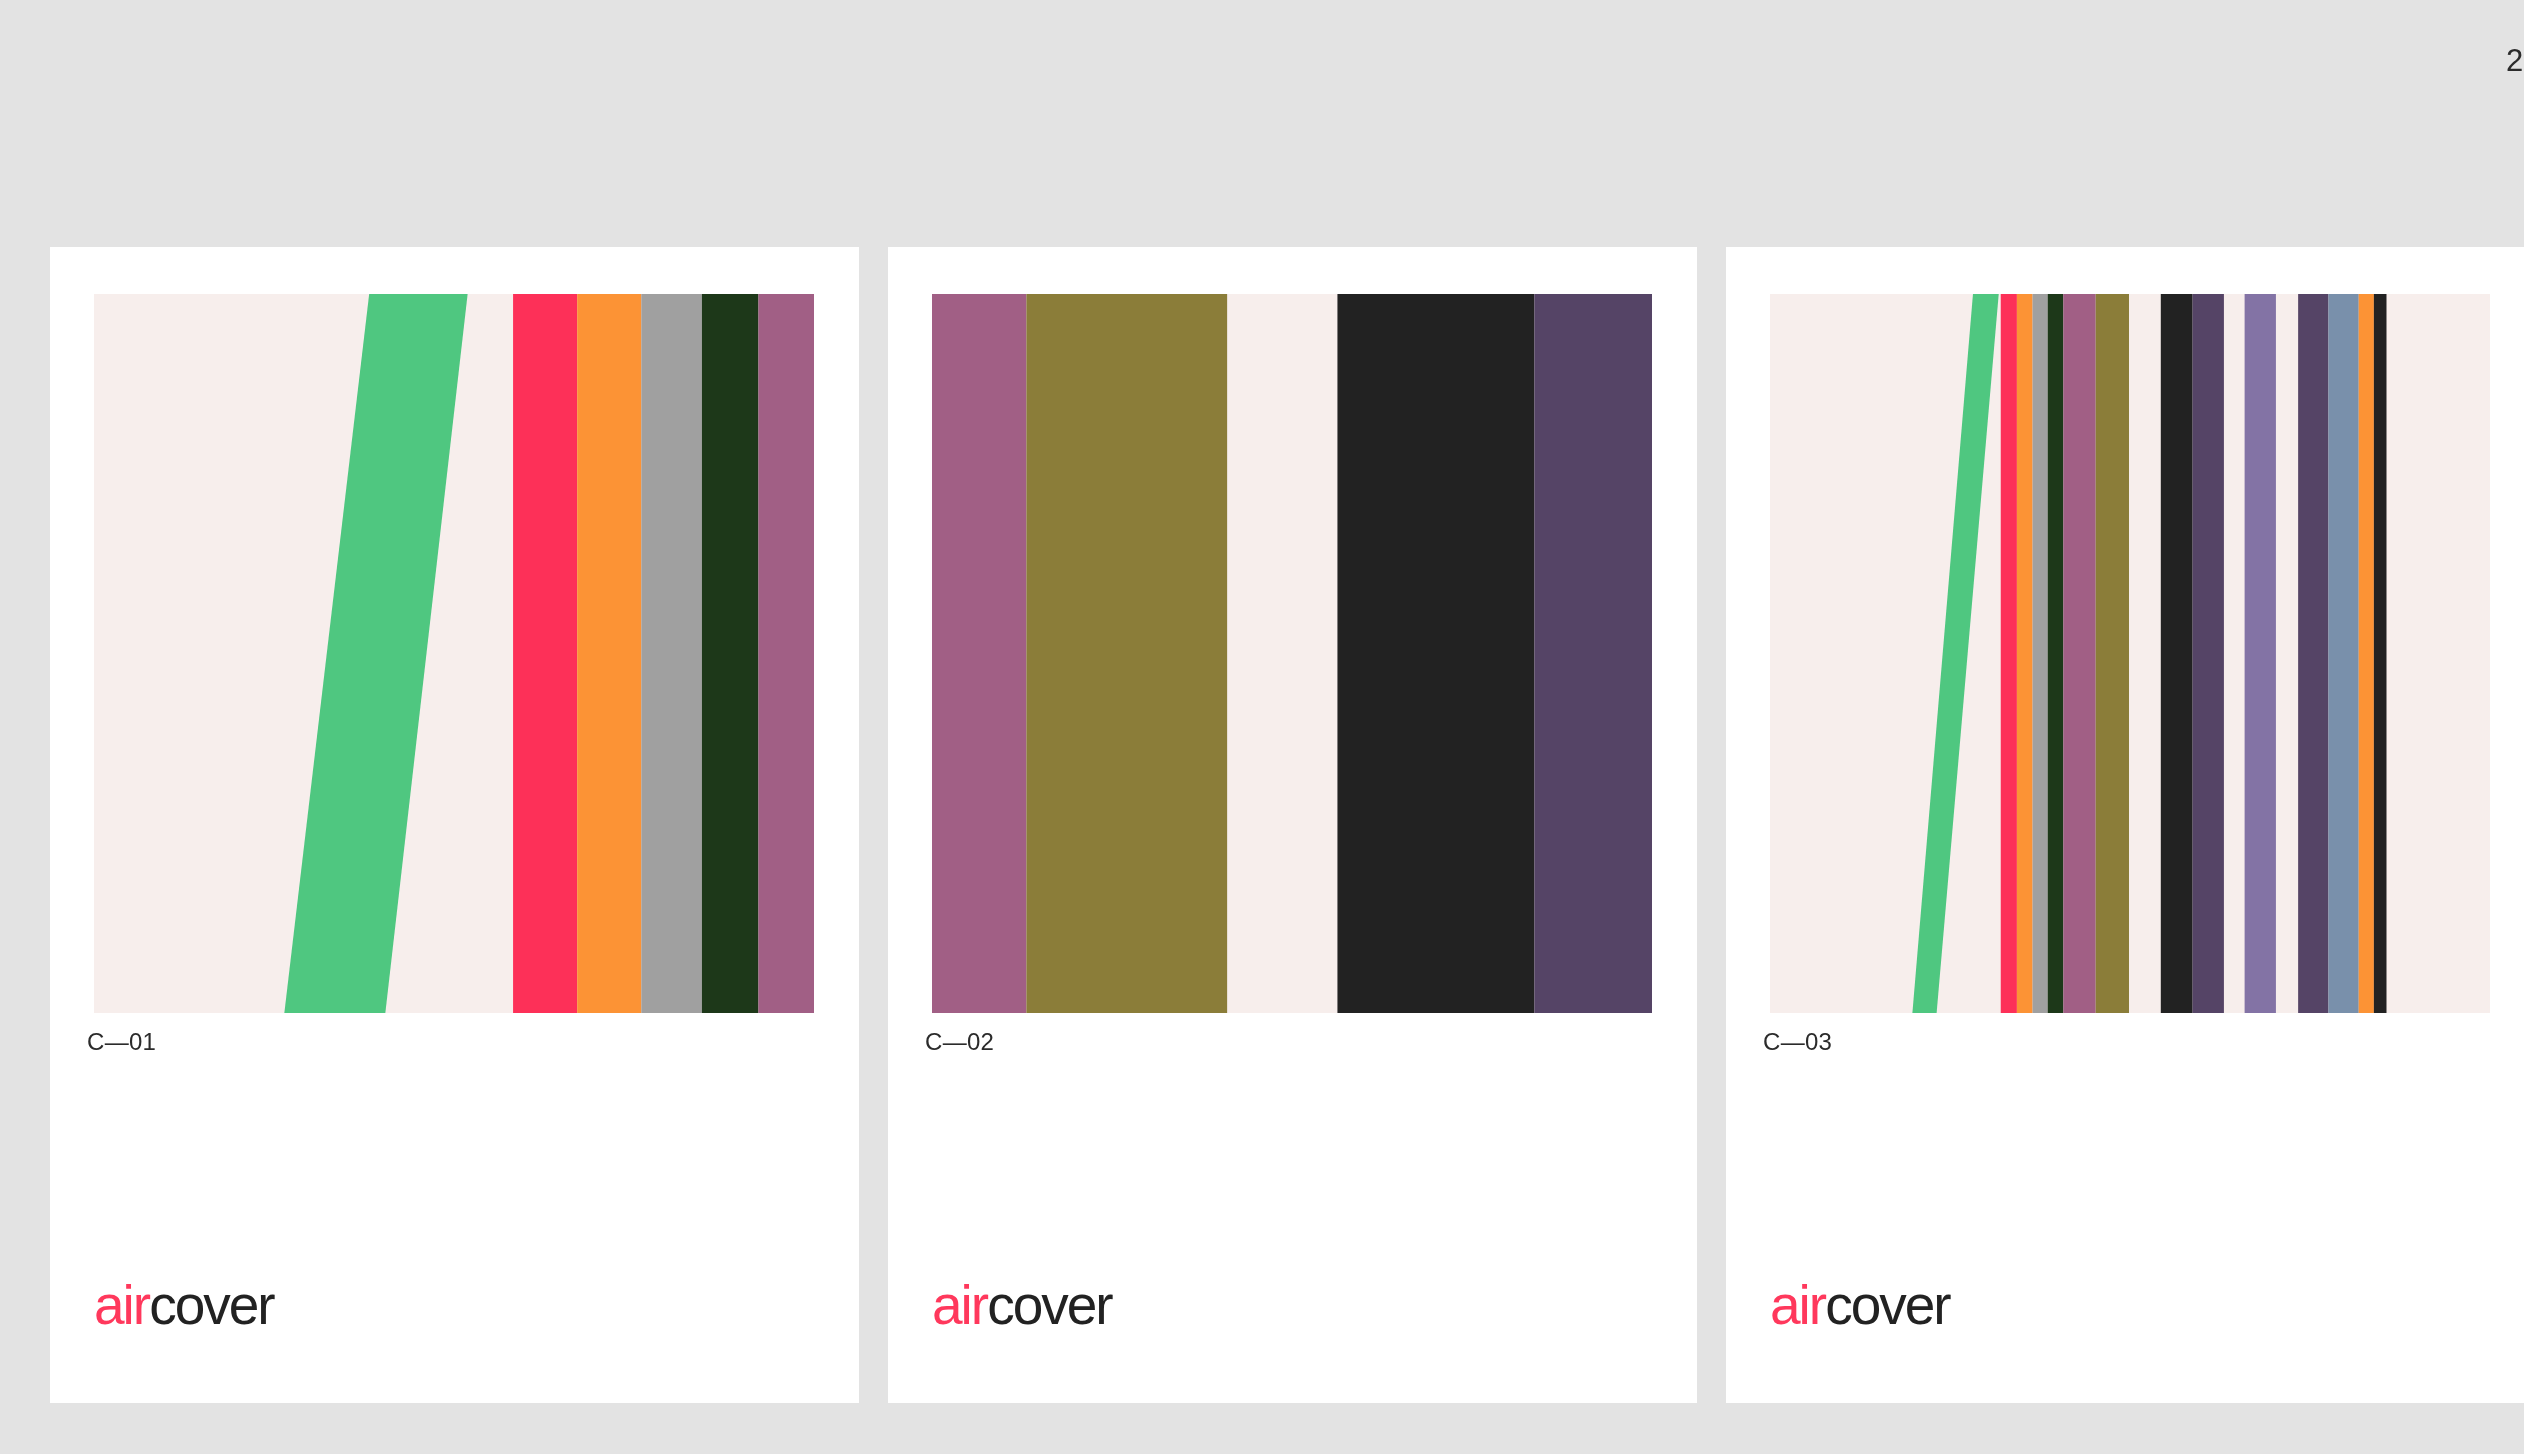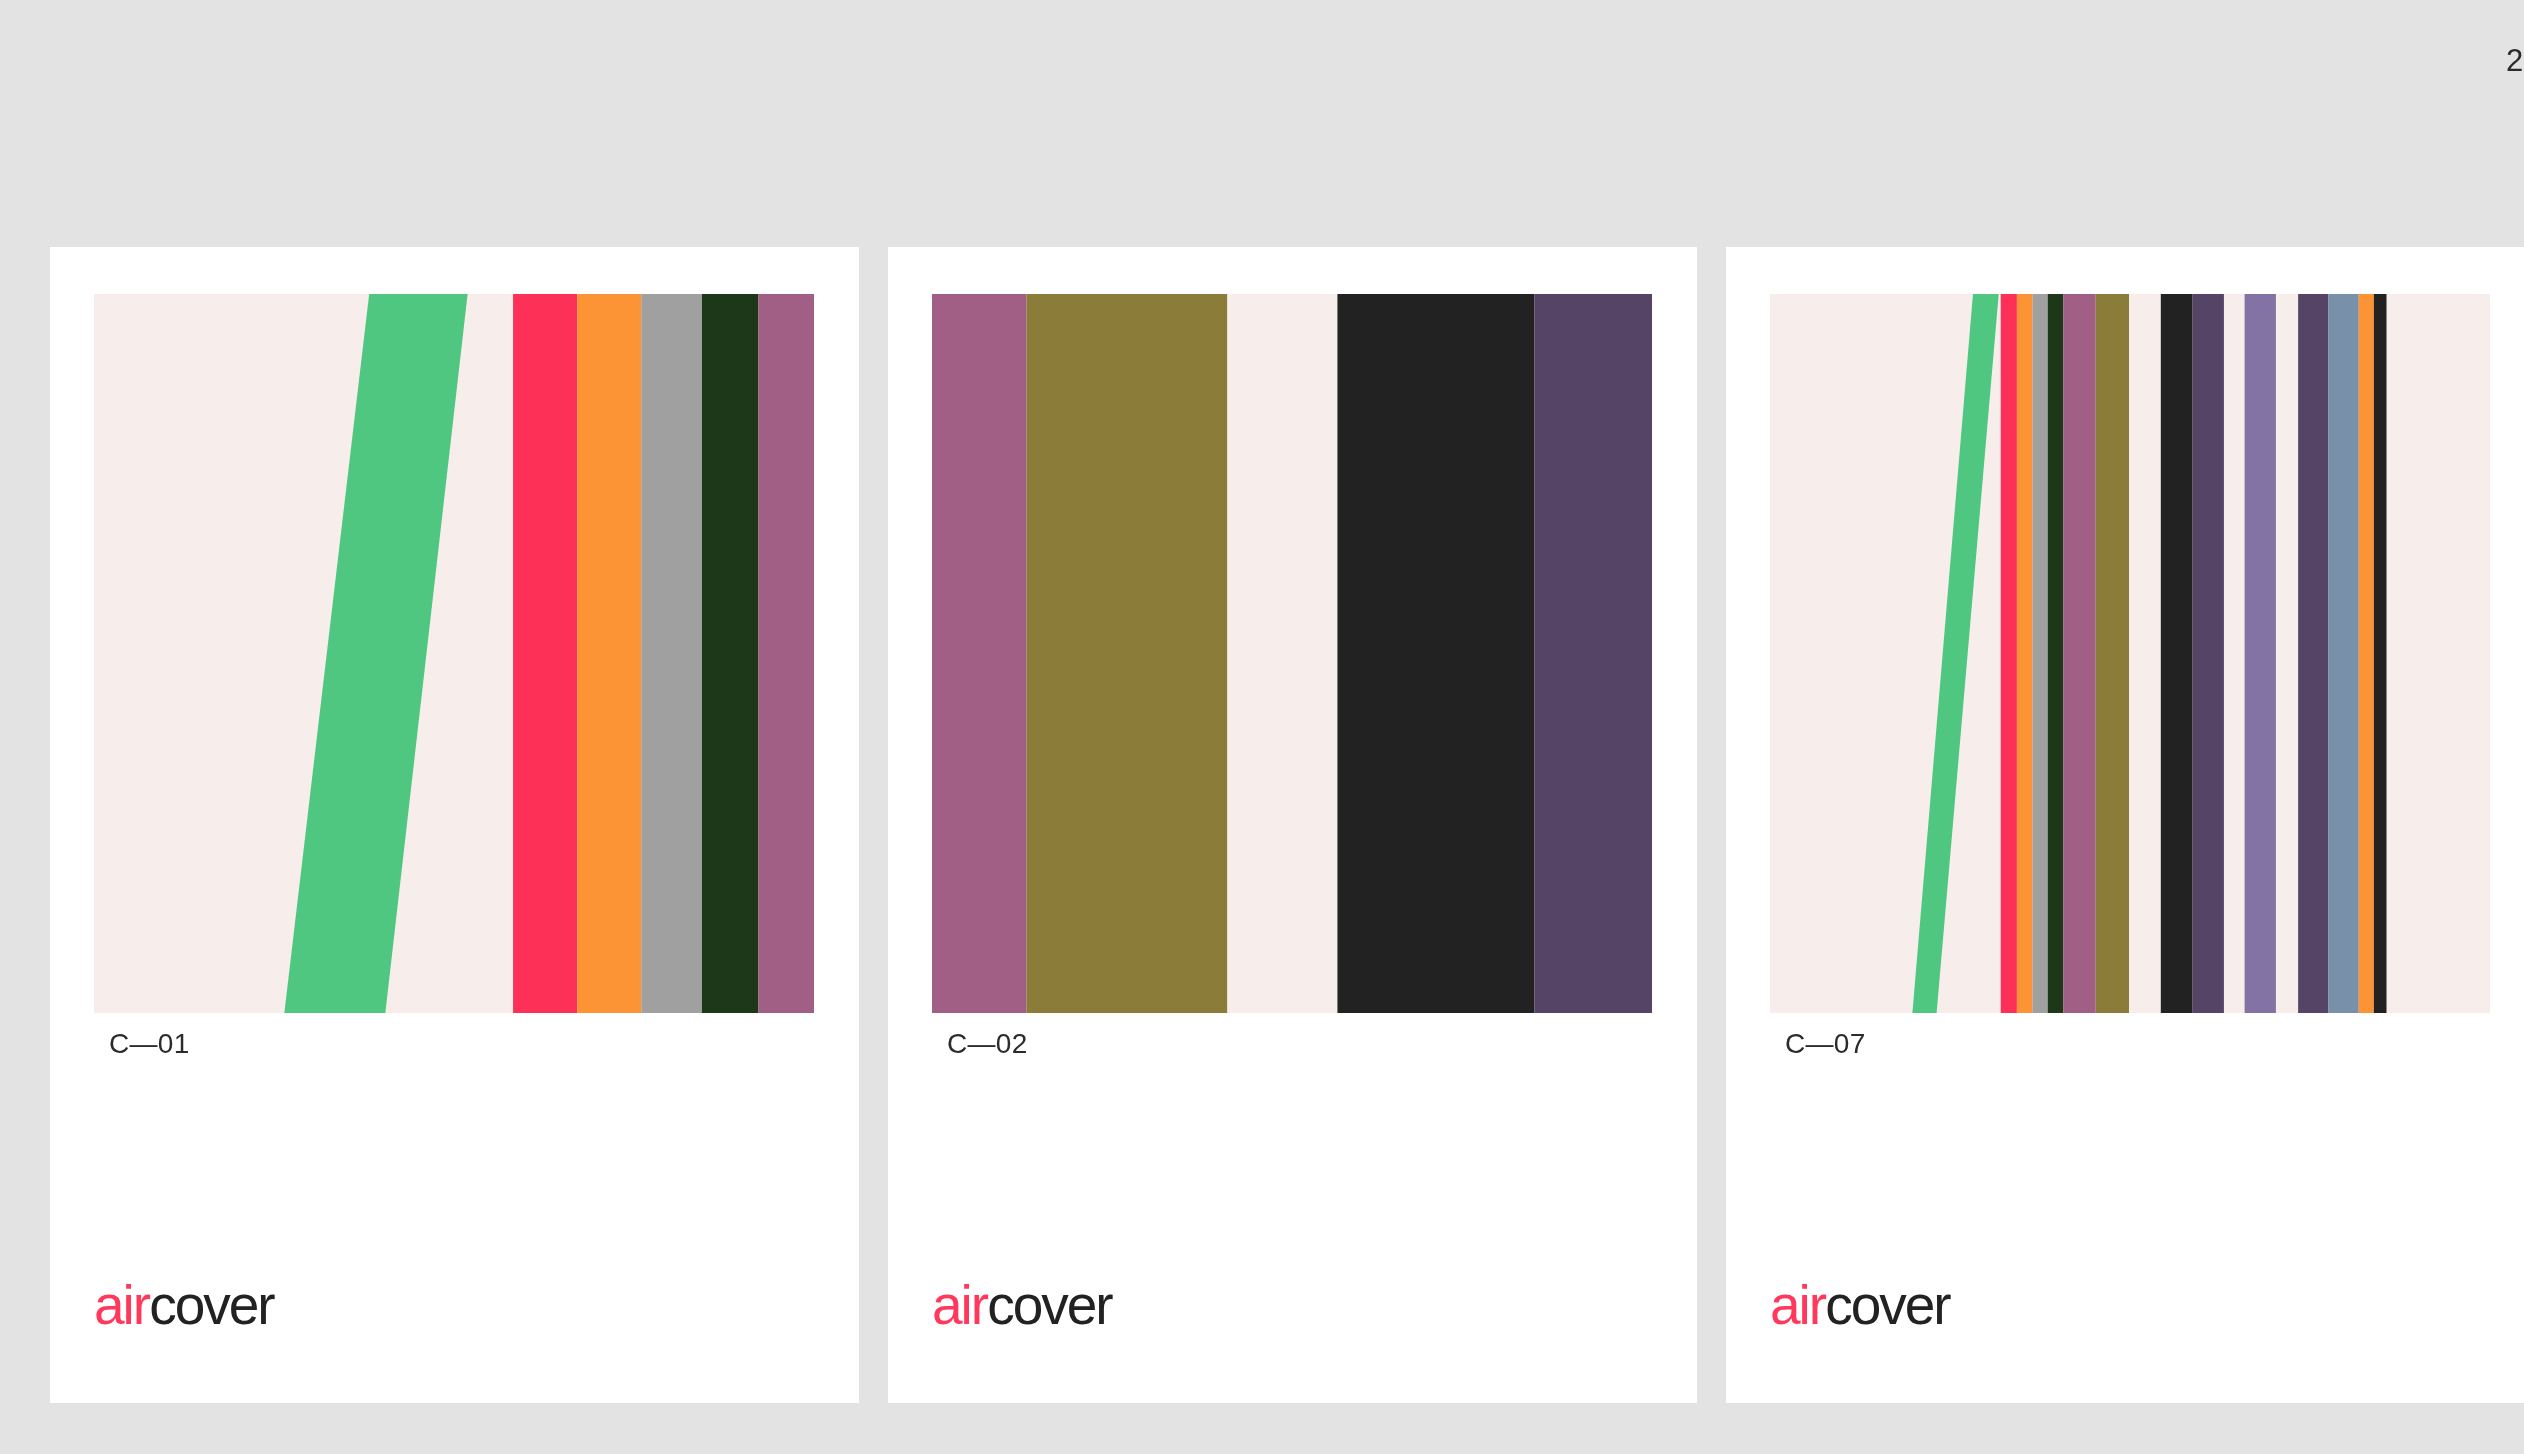--- a/index.html
+++ b/index.html
@@ -33,22 +33,22 @@
   .card-art {
     position:absolute;
     left:44px; top:47px;
     width:720px; height:719px;
     background:#f7eeec;
     overflow:hidden;
   }
 
   .card-caption {
     position:absolute;
-    left:59px; top:783px;
-    font-size:28px; color:#2b2b2b;
+    left:37px; top:783px;
+    font-size:24px; color:#2b2b2b;
     letter-spacing:0.3px; line-height:1;
     white-space:nowrap;
   }
 
   .card-logo {
     position:absolute;
     left:44px; bottom:70px;
     font-size:55px;
     font-weight:normal;
     letter-spacing:-2px;
@@ -116,21 +116,21 @@
             <rect x="645" y="0" width="66" height="1423" fill="#8b7d39"></rect>
             <rect x="774" y="0" width="63" height="1423" fill="#222222"></rect>
             <rect x="837" y="0" width="62" height="1423" fill="#554466"></rect>
             <rect x="940" y="0" width="62" height="1423" fill="#8373a5"></rect>
             <rect x="1046" y="0" width="60" height="1423" fill="#554466"></rect>
             <rect x="1106" y="0" width="60" height="1423" fill="#7990ab"></rect>
             <rect x="1166" y="0" width="30" height="1423" fill="#fc9335"></rect>
             <rect x="1196" y="0" width="25" height="1423" fill="#222222"></rect>
           </svg>
       </div>
-      <div class="card-caption">C—07</div>
+      <div class="card-caption">C—03</div>
       <div class="card-logo">
         <span class="logo-air">air</span><span class="logo-cover">cover</span>
       </div>
     </div>
 
   </div>
 </div>
 
 
 </body></html>

